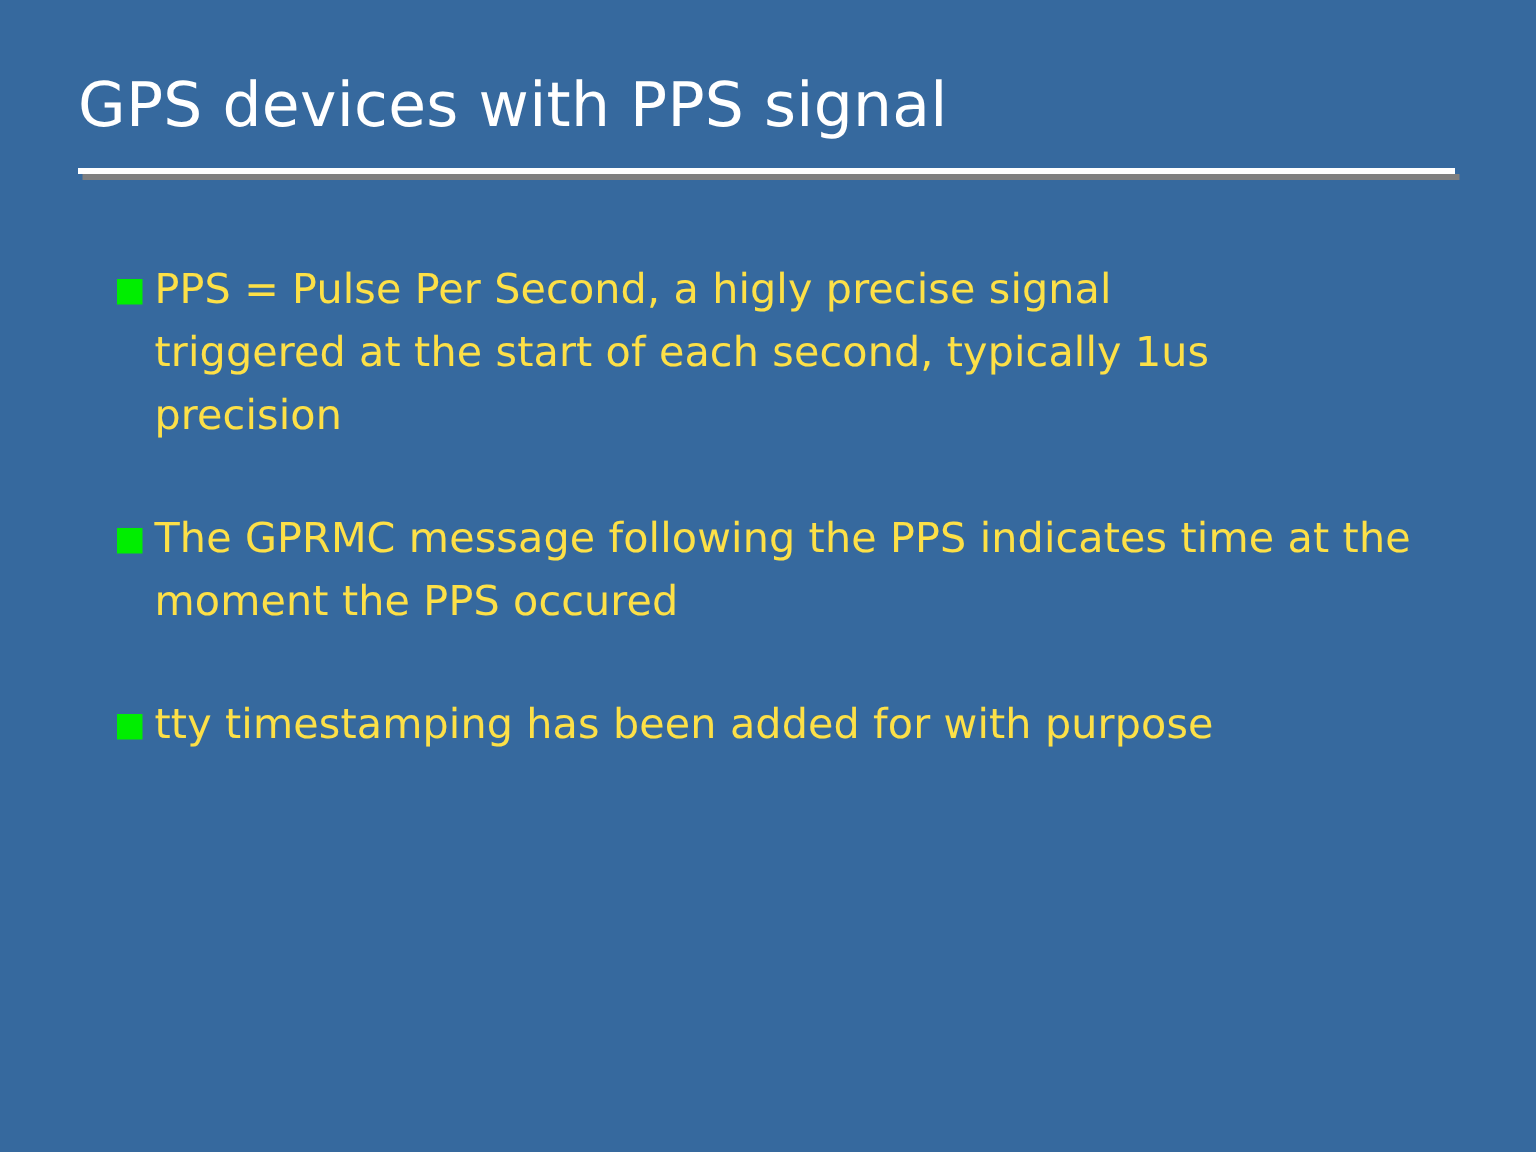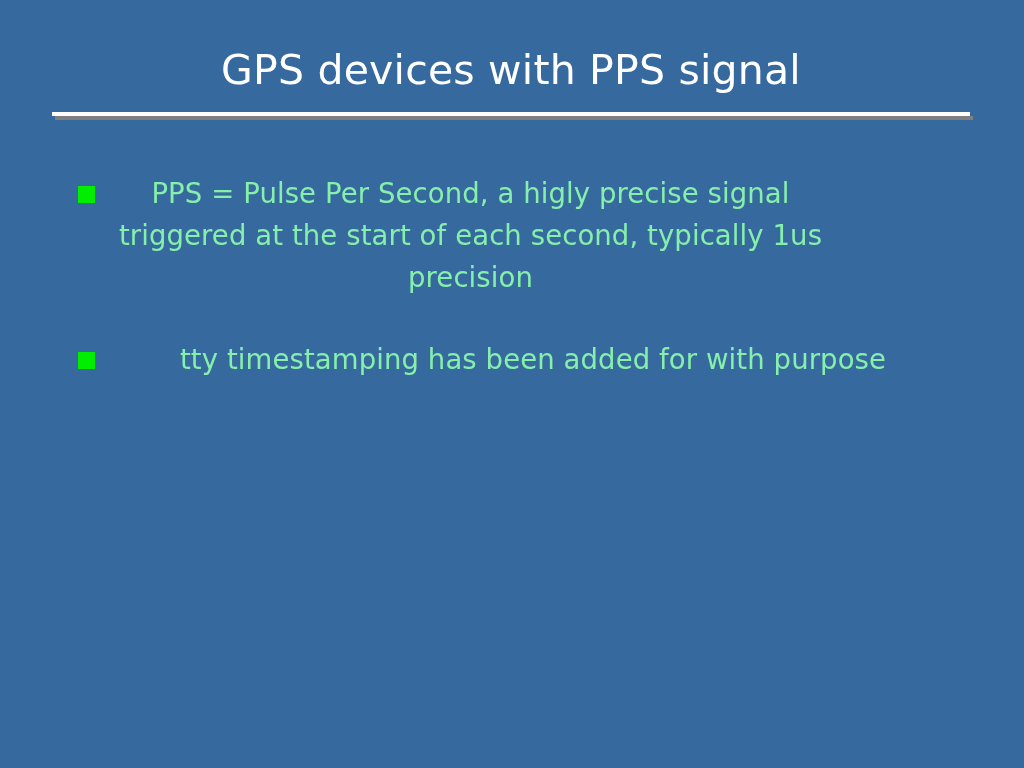--- a/index.html
+++ b/index.html
@@ -28,21 +28,21 @@
     top: 44px;
     width: 1024px;
     height: 80px;
   }
 
   #slide-title {
     position: absolute;
     left: 52px;
     top: 0;
     width: 918px;
-    text-align: center;
+    text-align: left;
     color: #FFFFFF;
     font-family: "DejaVu Sans", sans-serif;
     font-size: 41px;
     font-weight: 400;
     line-height: 52px;
     letter-spacing: 0.2px;
     white-space: nowrap;
   }
 
   
@@ -93,28 +93,27 @@
     left: 6px;
     top: 14px;
     width: 17px;
     height: 17px;
     background: #00EE00;
     display: block;
   }
 
   .bullet-text {
     display: block;
-    color: #86efac;
+    color: #fde047;
     font-family: "DejaVu Sans", sans-serif;
     font-size: 27.5px;
     font-weight: 400;
     line-height: 42px;
     letter-spacing: 0.1px;
     max-width: 845px;
-    text-align: center;
   }
 
   
   .bullet-row[data-idx="0"] .bullet-text { max-width: 735px; }
   .bullet-row[data-idx="1"] .bullet-text { max-width: 845px; }
   .bullet-row[data-idx="2"] .bullet-text { max-width: 860px; }
 </style>
 </head>
 <body>
 
@@ -129,20 +128,24 @@
     <div id="title-rule"></div>
   </div>
 
   <div id="bullet-list">
 
     <div class="bullet-row" data-idx="0">
       <span class="bullet-marker"></span>
       <span class="bullet-text">PPS = Pulse Per Second, a higly precise signal triggered at the start of each second, typically 1us precision</span>
     </div>
 
+    <div class="bullet-row" data-idx="1">
+      <span class="bullet-marker"></span>
+      <span class="bullet-text">The GPRMC message following the PPS indicates time at the moment the PPS occured</span>
+    </div>
 
     <div class="bullet-row" data-idx="2">
       <span class="bullet-marker"></span>
       <span class="bullet-text">tty timestamping has been added for with purpose</span>
     </div>
 
   </div>
 
 </div>
 

